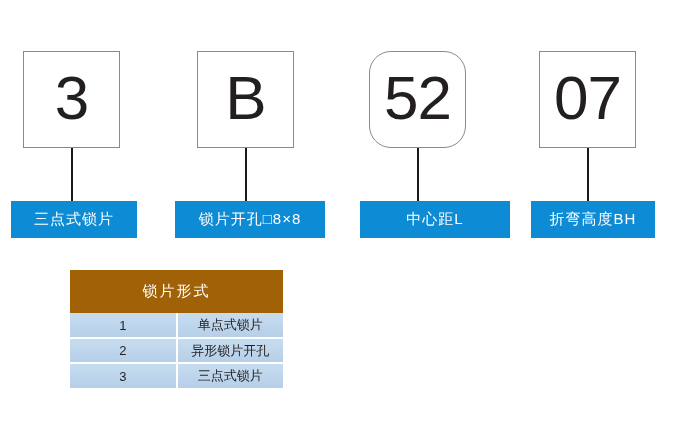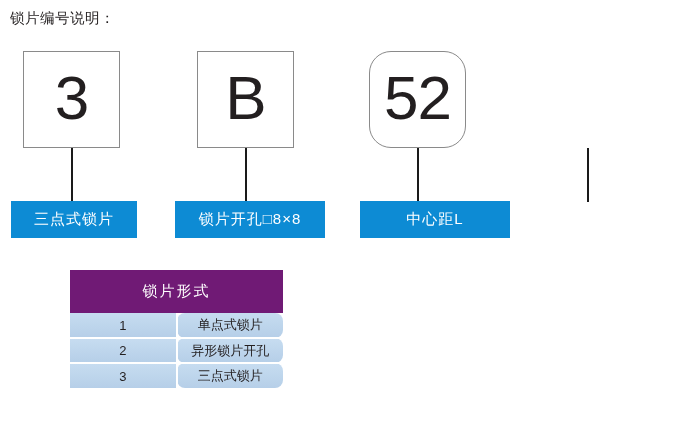--- a/index.html
+++ b/index.html
@@ -54,54 +54,53 @@
     color:#ffffff;font-size:15px;letter-spacing:1px;white-space:nowrap;
   }
 
   
   .spec-table{
     position:absolute;
     border-collapse:collapse;
     table-layout:fixed;
   }
   .spec-table .thead-cell{
-    background:#701a75;
+    background:#a16207;
     color:#ffffff;
     font-size:15px;
     letter-spacing:2px;
     text-align:center;
     height:41px;
     border:none;
     font-weight:400;
   }
   .spec-table td{
     background:linear-gradient(to bottom,#c6dcf0 0%,#b6cfe8 100%);
     border-right:2px solid #ffffff;
     border-bottom:2px solid #ffffff;
     height:25px;
     font-size:13px;
     color:#231f20;
     padding:0 6px;
     box-sizing:border-box;
   }
   .spec-table td.code-col{text-align:center;width:98px;}
-  .spec-table td.desc-col{text-align:center;border-right:none;border-radius:8px;}
+  .spec-table td.desc-col{text-align:center;border-right:none;}
   .spec-table tr:last-child td{border-bottom:none;}
 
   #table-left{left:70px;top:270px;width:213px;}
   #table-left td.code-col{width:98px;}
   #table-right{left:396px;top:270px;width:282px;}
   #table-right td.code-col{width:120px;}
 </style>
 </head>
 <body>
 
 <div id="stage">
 
-  <div class="page-title">锁片编号说明：</div>
 
   <div id="code-groups">
       <div class="code-group" style="left: 0px; width: 695px;">
         <div class="code-box" style="left: 23px;">
           <span>3</span>
         </div>
         <div class="connector" style="left: 71px;"></div>
         <div class="tag" style="left: 11px; width: 126px;">
           <span>三点式锁片</span>
         </div>
@@ -118,21 +117,27 @@
       <div class="code-group" style="left: 0px; width: 695px;">
         <div class="code-box" style="left: 369px; border-radius: 22px;">
           <span>52</span>
         </div>
         <div class="connector" style="left: 417px;"></div>
         <div class="tag" style="left: 360px; width: 150px;">
           <span>中心距L</span>
         </div>
       </div>
       <div class="code-group" style="left: 0px; width: 695px;">
+        <div class="code-box" style="left: 539px;">
+          <span>07</span>
+        </div>
         <div class="connector" style="left: 587px;"></div>
+        <div class="tag" style="left: 531px; width: 124px;">
+          <span>折弯高度BH</span>
+        </div>
       </div>
     </div>
 
   <table class="spec-table" id="table-left">
     <thead>
       <tr>
         <th class="thead-cell" colspan="2">锁片形式</th>
       </tr>
     </thead>
     <tbody>

